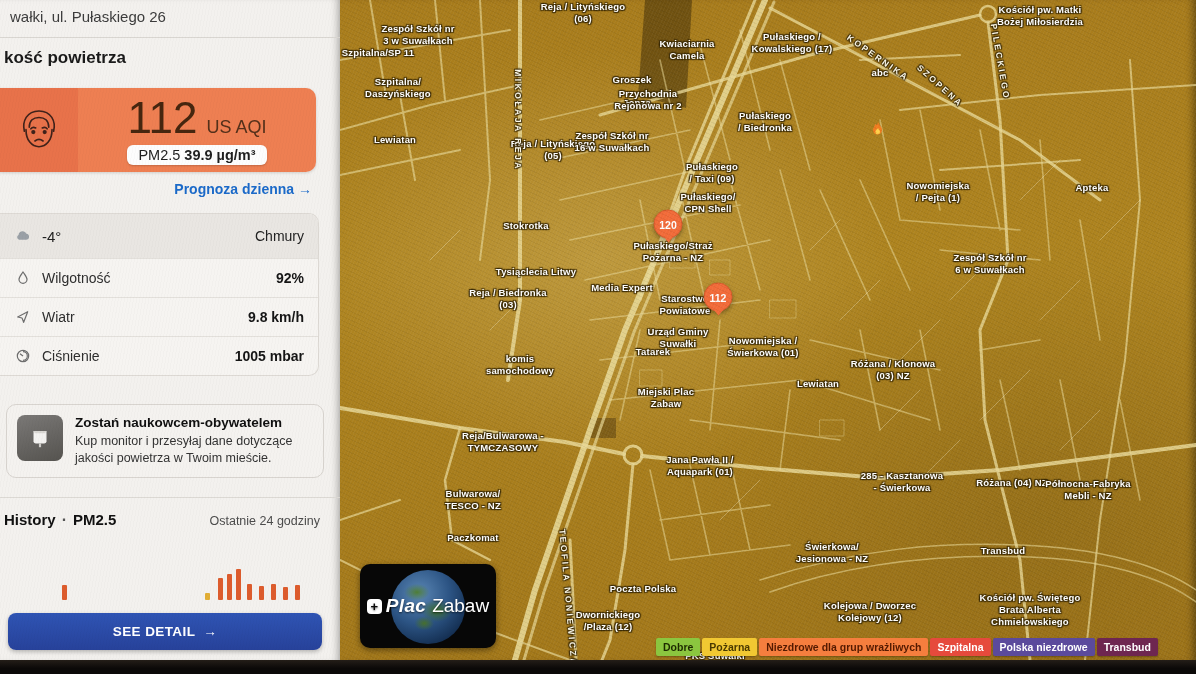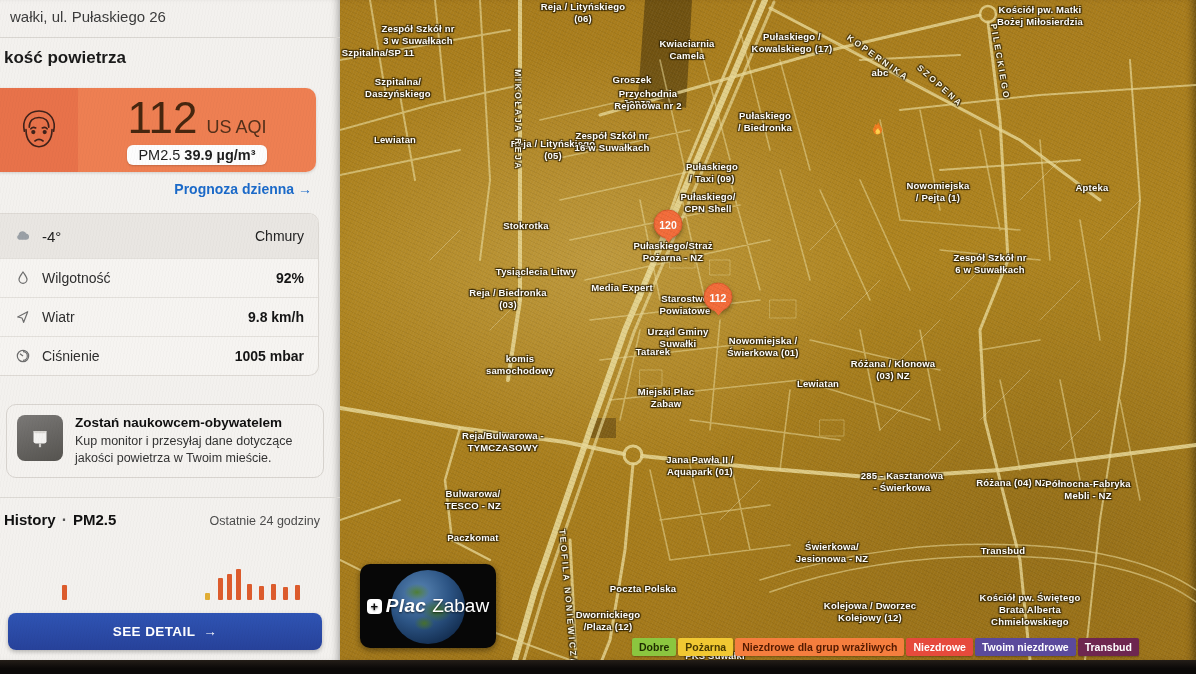--- a/index.html
+++ b/index.html
@@ -71,21 +71,21 @@
   .layer{position:absolute;inset:0;}
   .map-label{position:absolute;color:#fff;font-size:9.5px;font-weight:700;text-align:center;
        white-space:pre-line;line-height:1.25;letter-spacing:.2px;pointer-events:none;
        text-shadow:0 0 2px #3a2a05,1px 1px 1px #3a2a05,-1px -1px 1px #3a2a05,1px -1px 1px #3a2a05,-1px 1px 1px #3a2a05;}
   .map-label.street{font-size:8.5px;letter-spacing:2.5px;color:#fffef4;opacity:.95;white-space:nowrap;}
   .marker{position:absolute;width:27px;height:27px;border-radius:50%;background:#f26b39;
        border:1px solid #d85a2b;color:#fff;font-weight:700;font-size:10.5px;display:flex;align-items:center;
        justify-content:center;transform:translate(-50%,-50%);box-shadow:0 2px 4px rgba(0,0,0,.35);cursor:pointer;}
   .marker .tail{position:absolute;bottom:-5px;left:50%;transform:translateX(-50%);width:0;height:0;
        border-left:5px solid transparent;border-right:5px solid transparent;border-top:6px solid #f26b39;}
-  .legend{position:absolute;left:292px;top:638px;display:flex;gap:2px;z-index:2;}
+  .legend{position:absolute;left:316px;top:638px;display:flex;gap:2px;z-index:2;}
   .chip{font-size:10.5px;font-weight:700;padding:2px 7px;border-radius:2px;white-space:nowrap;
         height:14px;line-height:14px;box-shadow:0 1px 2px rgba(0,0,0,.3);}
   .earth-logo{position:absolute;left:20px;top:564px;width:136px;height:84px;background:#070707;
         border-radius:10px;overflow:hidden;display:flex;align-items:center;justify-content:center;
         box-shadow:0 2px 6px rgba(0,0,0,.45);cursor:pointer;z-index:2;}
   .globe{position:absolute;left:31px;top:6px;width:74px;height:74px;border-radius:50%;
         background:
           radial-gradient(18px 12px at 35% 30%,#4e7d35 0%,transparent 70%),
           radial-gradient(22px 16px at 62% 55%,#3c6b2a 0%,transparent 70%),
           radial-gradient(14px 10px at 45% 72%,#466f2d 0%,transparent 70%),
@@ -363,22 +363,22 @@
       <svg width="14" height="16" viewBox="0 0 14 16">
           <path d="M7 0C8 3 11 4.5 11 8a4.5 4.5 0 0 1-9 0C2 5.5 4 4 4.5 1.8 5.5 3 6.5 3.5 7 0z" fill="#f07c1f"></path>
           <path d="M7 6c.8 1.5 2 2.2 2 4a2.3 2.3 0 0 1-4.6 0C4.4 8.3 6 7.6 7 6z" fill="#ffd04a"></path>
         </svg>
     </span>
 
     <div class="legend">
         <div class="chip" style="background: rgb(139, 198, 63); color: rgb(30, 43, 0);">Dobre</div>
         <div class="chip" style="background: rgb(241, 200, 50); color: rgb(74, 58, 0);">Pożarna</div>
         <div class="chip" style="background: rgb(245, 126, 62); color: rgb(84, 26, 0); text-align: center;">Niezdrowe dla grup wrażliwych</div>
-        <div class="chip" style="background: rgb(230, 74, 60); color: rgb(255, 255, 255);">Niezdrowe</div>
-        <div class="chip" style="background: rgb(91, 74, 156); color: rgb(255, 255, 255);">Twoim niezdrowe</div>
+        <div class="chip" style="background: rgb(230, 74, 60); color: rgb(255, 255, 255);">Szpitalna</div>
+        <div class="chip" style="background: rgb(91, 74, 156); color: rgb(255, 255, 255);">Polska niezdrowe</div>
         <div class="chip" style="background: rgb(110, 38, 80); color: rgb(255, 255, 255);">Transbud</div>
       </div>
 
     <div class="earth-logo">
       <div class="globe"></div>
       <div class="logo-row">
         <span class="logo-mark">+</span>
         <span class="brand">Plac</span>
         <span class="product">Zabaw</span>
       </div>

